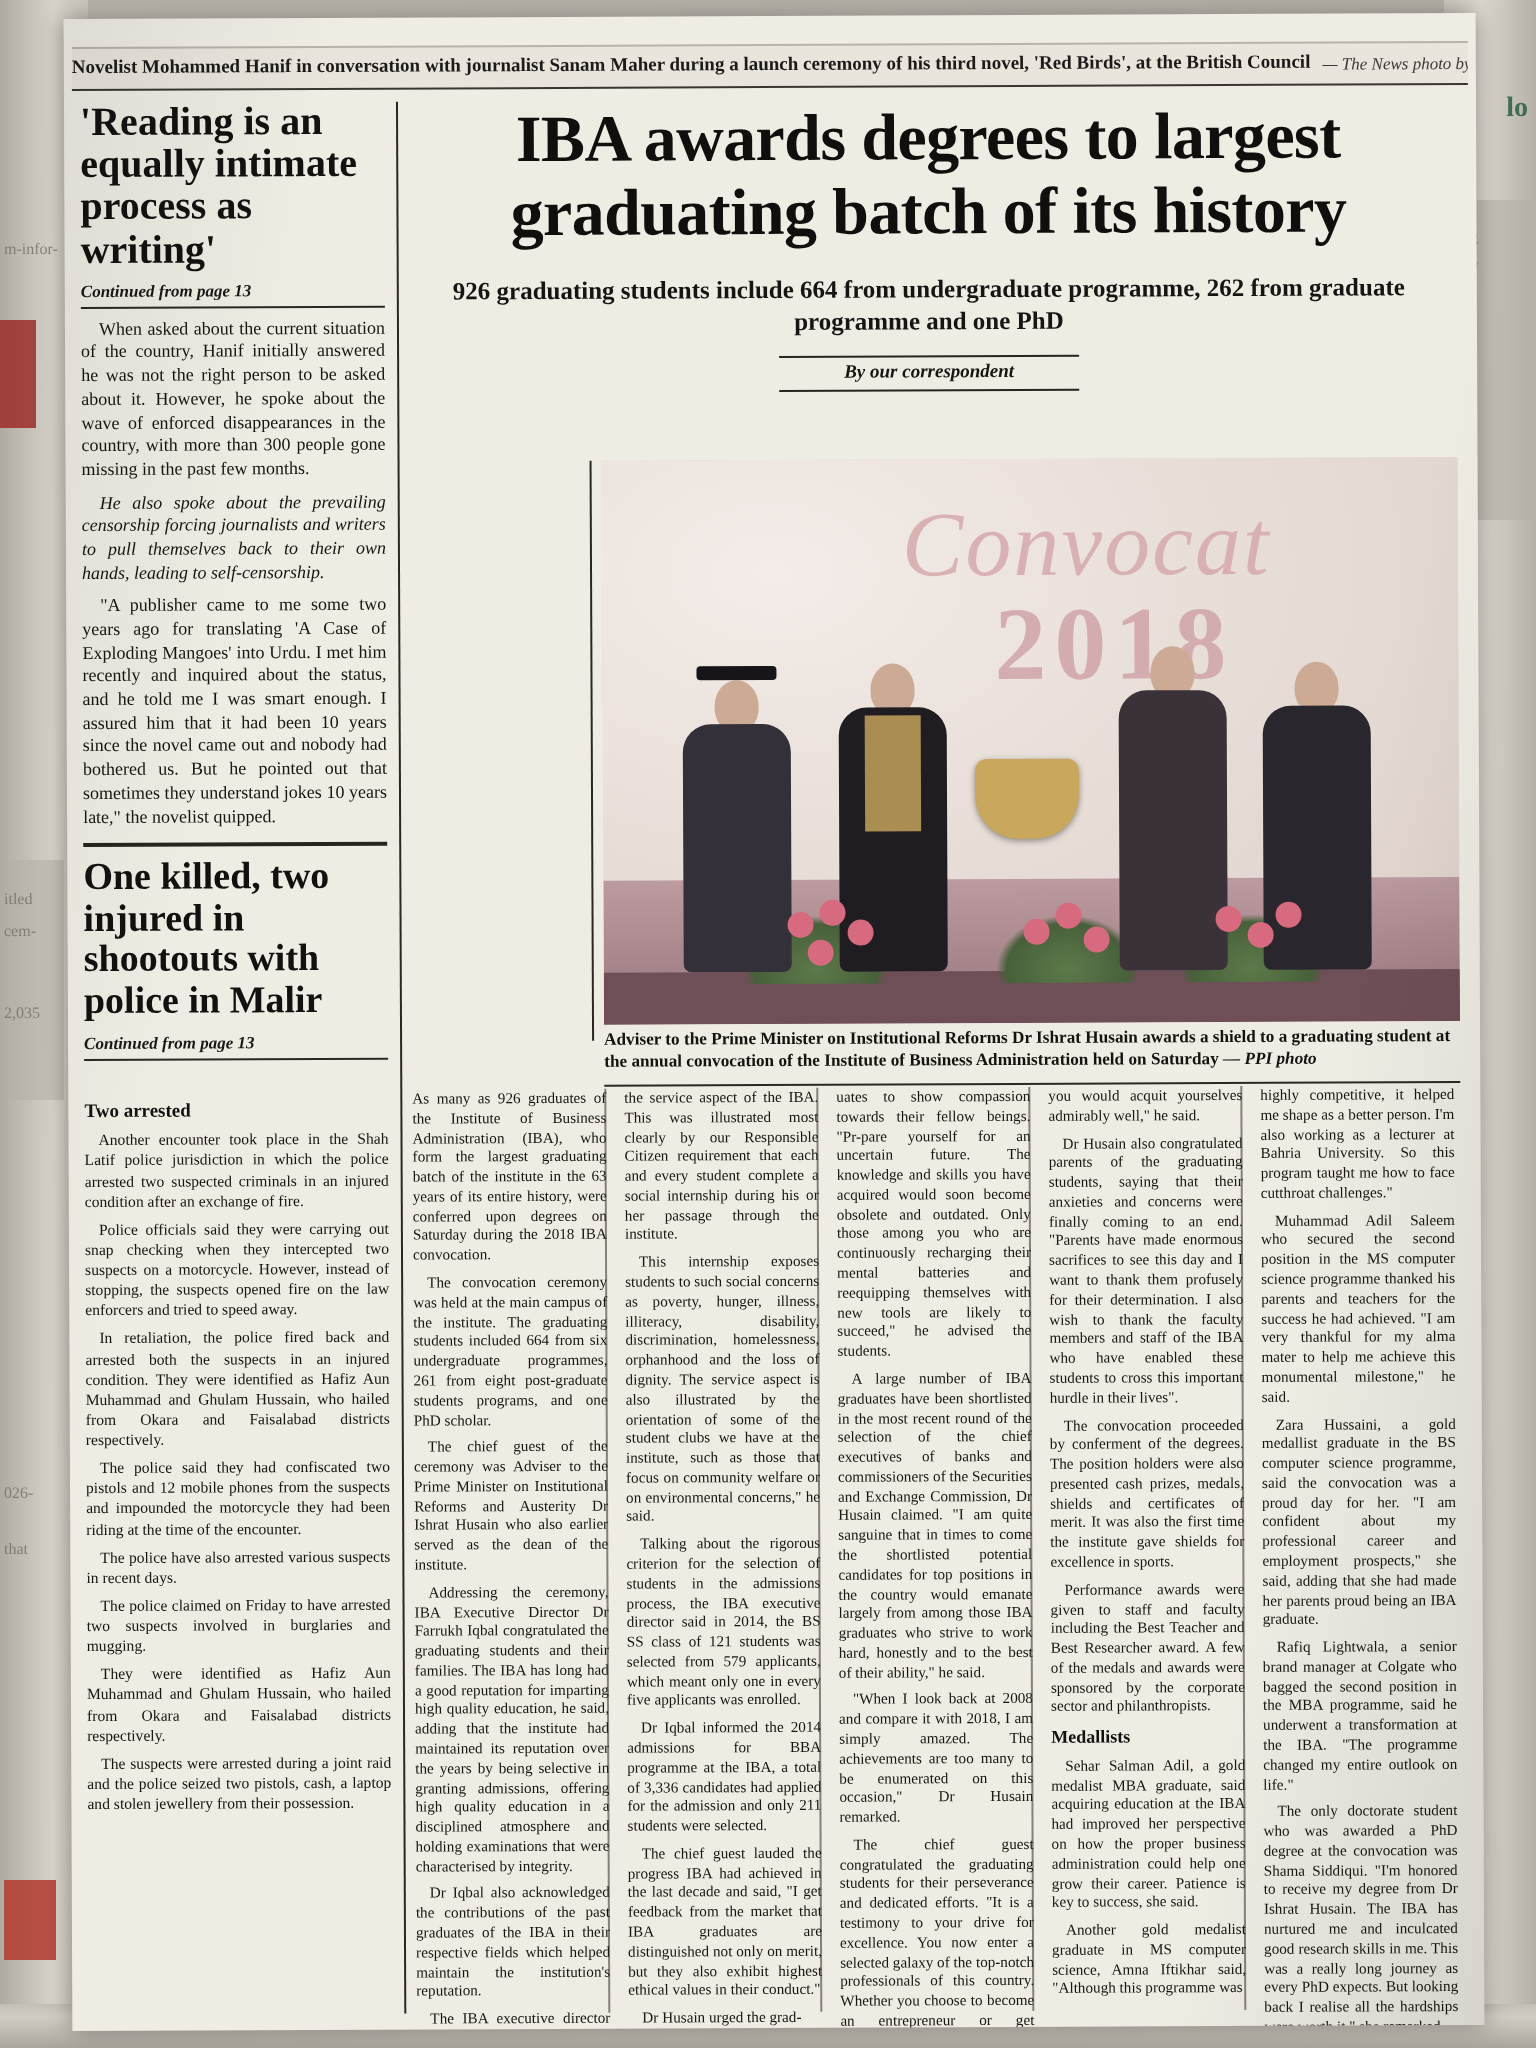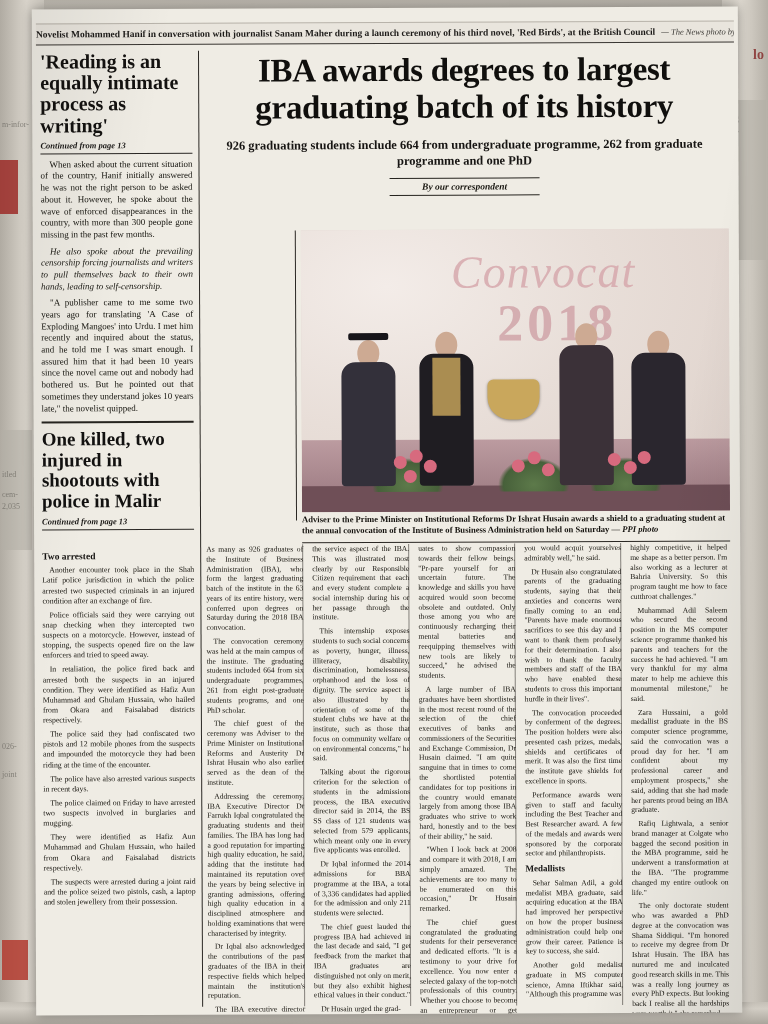--- a/index.html
+++ b/index.html
@@ -42,21 +42,21 @@
     background: linear-gradient(0deg,#aaa59c 0%, #d2cdc4 70%, #c4bfb6 100%);
   }
   .edge-text {
     position: absolute;
     font-family: "Liberation Serif", serif;
     color: #6d6a63;
     line-height: 1.25;
     font-size: 8px;
     opacity: .75;
   }
-  .edge-text.big { font-size: 14px; font-weight: bold; color: #7f1d1d; }
+  .edge-text.big { font-size: 14px; font-weight: bold; color: #14532d; }
   .edge-block {
     position: absolute;
     background: #b3aea5;
     opacity: .55;
   }
   .red-strip {
     position: absolute;
     background: #9c2c28;
     opacity: .85;
   }
@@ -377,25 +377,25 @@
   <div class="bg-paper bg-left"></div>
   <div class="bg-paper bg-right"></div>
   <div class="bg-paper bg-bottom"></div>
 
   <div class="red-strip" style="left:0; top:160px; width:18px; height:54px;"></div>
   <div class="red-strip" style="left:2px; top:940px; width:26px; height:40px; background:#b33a2e;"></div>
   <div class="edge-block" style="left:2px; top:430px; width:30px; height:120px;"></div>
   <div class="edge-block" style="right:2px; top:100px; width:34px; height:160px;"></div>
 
   <div class="edge-text" style="left:2px; top:120px; width:32px;">m-infor-</div>
-  <div class="edge-text" style="left:2px; top:470px; width:32px;">itled</div>
-  <div class="edge-text" style="left:2px; top:490px; width:32px;">cem-</div>
+  <div class="edge-text" style="left:2px; top:445px; width:32px;">itled</div>
+  <div class="edge-text" style="left:2px; top:461px; width:32px;">cem-</div>
   <div class="edge-text" style="left:2px; top:502px; width:32px;">2,035</div>
   <div class="edge-text" style="left:2px; top:742px; width:32px;">026-</div>
-  <div class="edge-text" style="left:2px; top:770px; width:32px;">joint</div>
+  <div class="edge-text" style="left:2px; top:770px; width:32px;">that</div>
 
   <div class="edge-text big" style="right:4px; top:46px;">lo</div>
   <div class="edge-text" style="right:4px; top:86px; width:38px;">In a</div>
   <div class="edge-text" style="right:4px; top:100px; width:38px;">plo</div>
   <div class="edge-text" style="right:4px; top:114px; width:38px;">ridg</div>
   <div class="edge-text" style="right:4px; top:128px; width:38px;">a cy</div>
   <div class="edge-text" style="right:4px; top:300px; width:38px;">res</div>
   <div class="edge-text" style="right:4px; top:314px; width:38px;">lea</div>
 
   <div id="sheet">

